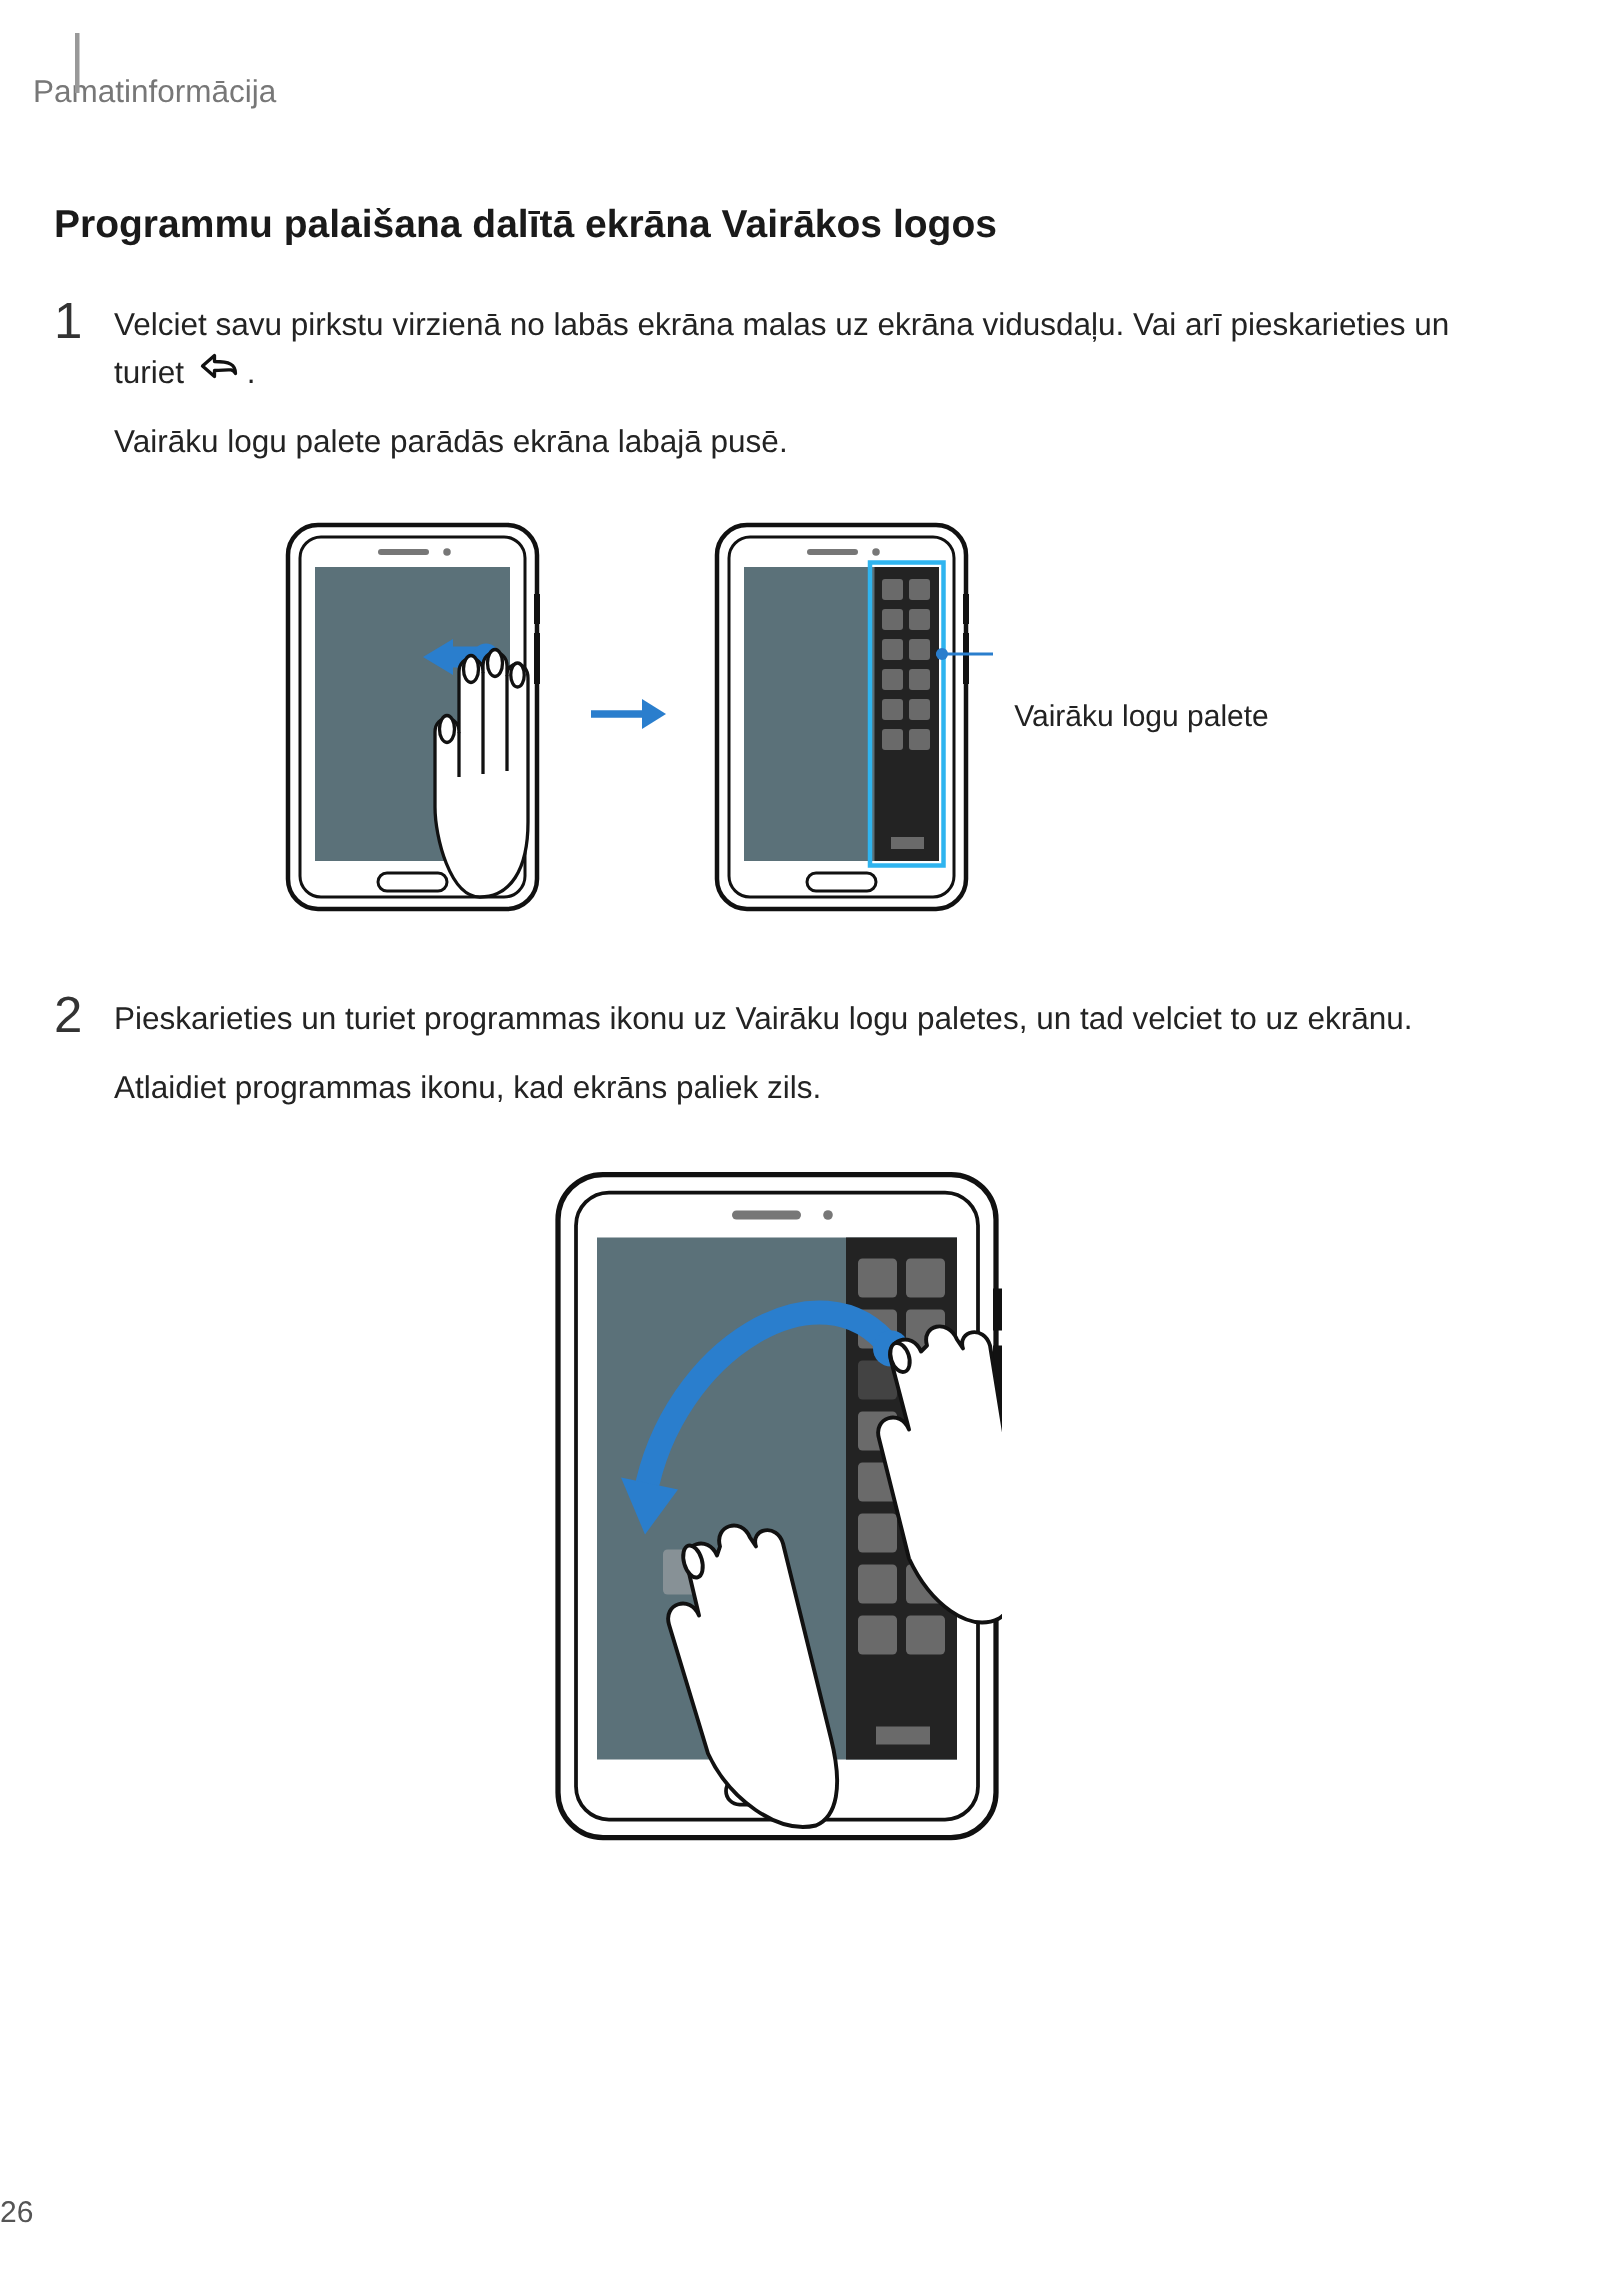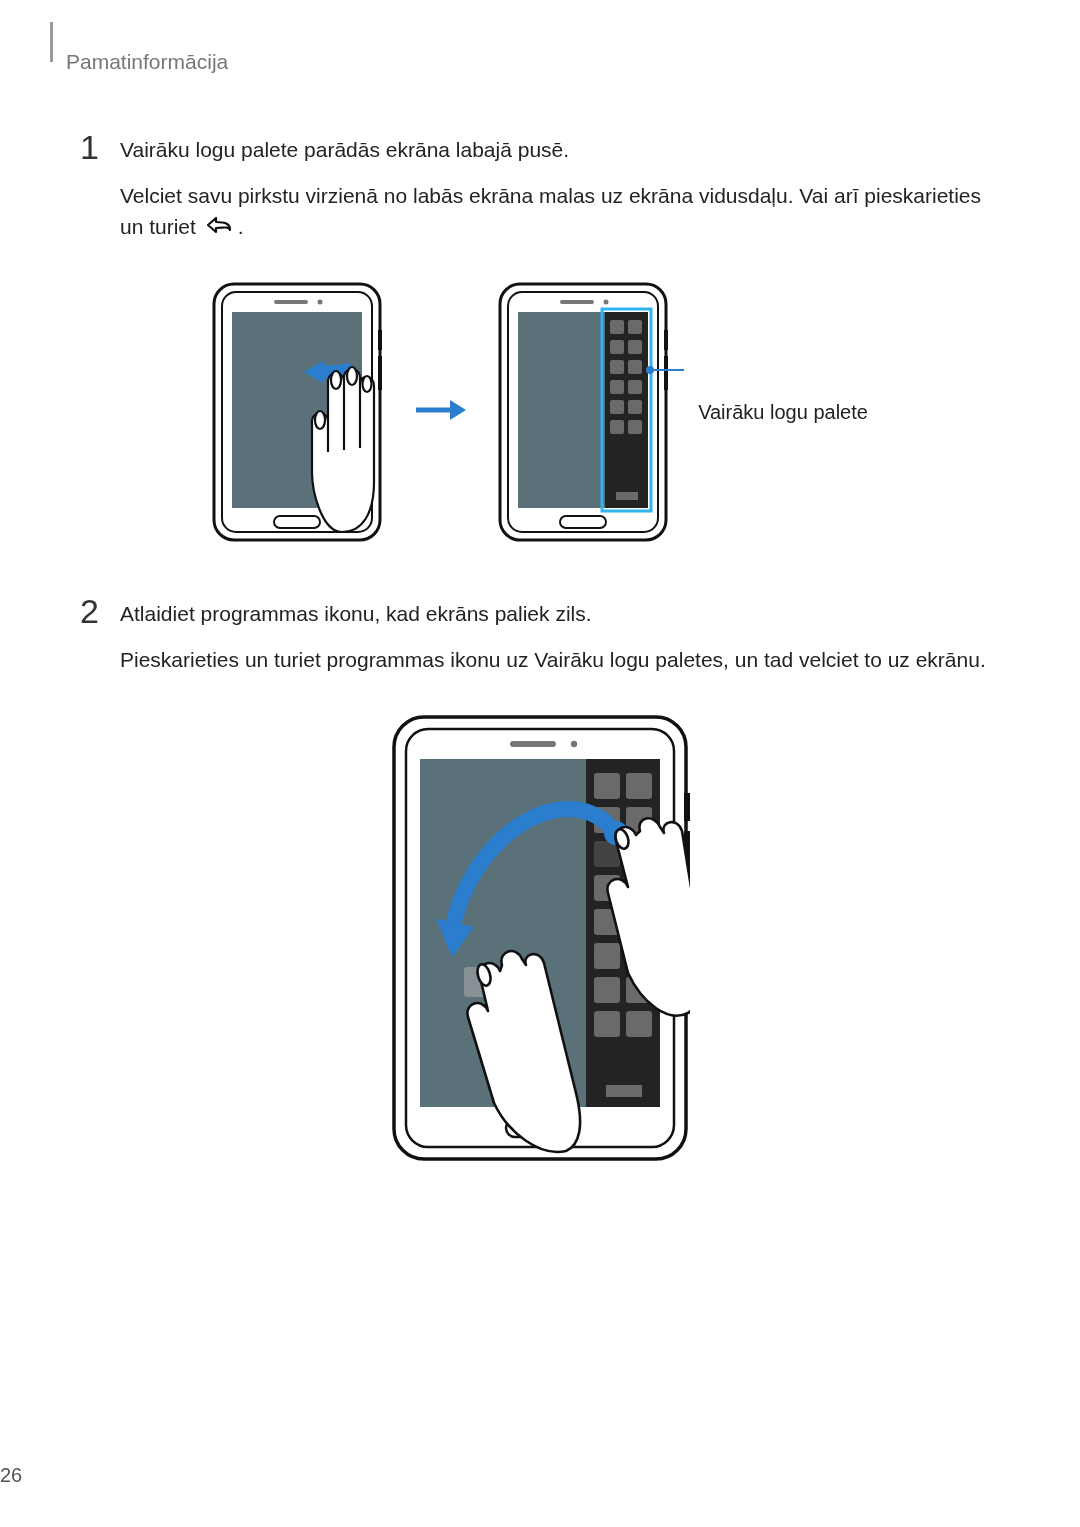--- a/index.html
+++ b/index.html
@@ -7,21 +7,21 @@
     padding: 0;
     font-family: Arial, Helvetica, sans-serif;
     background: #fff;
     color: #232323;
     width: 1080px;
     height: 1527px;
     position: relative;
     box-sizing: border-box;
   }
   .page {
-    padding: 50px 80px 40px 80px;
+    padding: 50px 80px 40px 36px;
     box-sizing: border-box;
   }
   .header-rule {
     position: absolute;
     top: 22px;
     left: 50px;
     width: 3px;
     height: 40px;
     background: #999;
   }
@@ -95,33 +95,34 @@
 </style>
 </head>
 <body>
 
 <div class="header-rule"></div>
 
 <div class="page">
 
   <div class="breadcrumb">Pamatinformācija</div>
 
+  <h2 class="section-title">Programmu palaišana dalītā ekrāna Vairākos logos</h2>
 
   <div class="step-row">
     <div class="step-num">1</div>
     <div class="step-text">
-      <p>Vairāku logu palete parādās ekrāna labajā pusē.</p>
       <p>
         <span>Velciet savu pirkstu virzienā no labās ekrāna malas uz ekrāna vidusdaļu. Vai arī pieskarieties un turiet </span>
         <span class="back-icon-inline">
           <svg width="32" height="22" viewBox="0 0 32 22">
             <path d="M4 11 L12 4 L12 8 C22 8 26 10 26 16 C24 12 20 14 12 14 L12 18 Z" fill="none" stroke="#111" stroke-width="2.2" stroke-linejoin="round"></path>
           </svg>
         </span><span>.</span>
       </p>
+      <p>Vairāku logu palete parādās ekrāna labajā pusē.</p>
     </div>
   </div>
 
   <div class="diagram-area">
     <div class="diagram1-wrap">
 
       <div class="phone">
         <svg width="170" height="260" viewBox="0 0 170 260">
 
           <rect x="2" y="2" width="166" height="256" rx="20" fill="#fff" stroke="#111" stroke-width="3"></rect>
@@ -202,22 +203,22 @@
         </svg>
       </div>
 
       <div class="callout-label">Vairāku logu palete</div>
     </div>
   </div>
 
   <div class="step-row">
     <div class="step-num">2</div>
     <div class="step-text">
+      <p>Pieskarieties un turiet programmas ikonu uz Vairāku logu paletes, un tad velciet to uz ekrānu.</p>
       <p>Atlaidiet programmas ikonu, kad ekrāns paliek zils.</p>
-      <p>Pieskarieties un turiet programmas ikonu uz Vairāku logu paletes, un tad velciet to uz ekrānu.</p>
     </div>
   </div>
 
   <div class="diagram-area" style="margin-bottom:30px;">
     <div class="phone">
       <svg width="300" height="450" viewBox="0 0 300 450">
 
         <rect x="4" y="4" width="292" height="442" rx="30" fill="#fff" stroke="#111" stroke-width="3.5"></rect>
         <rect x="16" y="16" width="268" height="418" rx="22" fill="#fff" stroke="#111" stroke-width="2.5"></rect>
 

